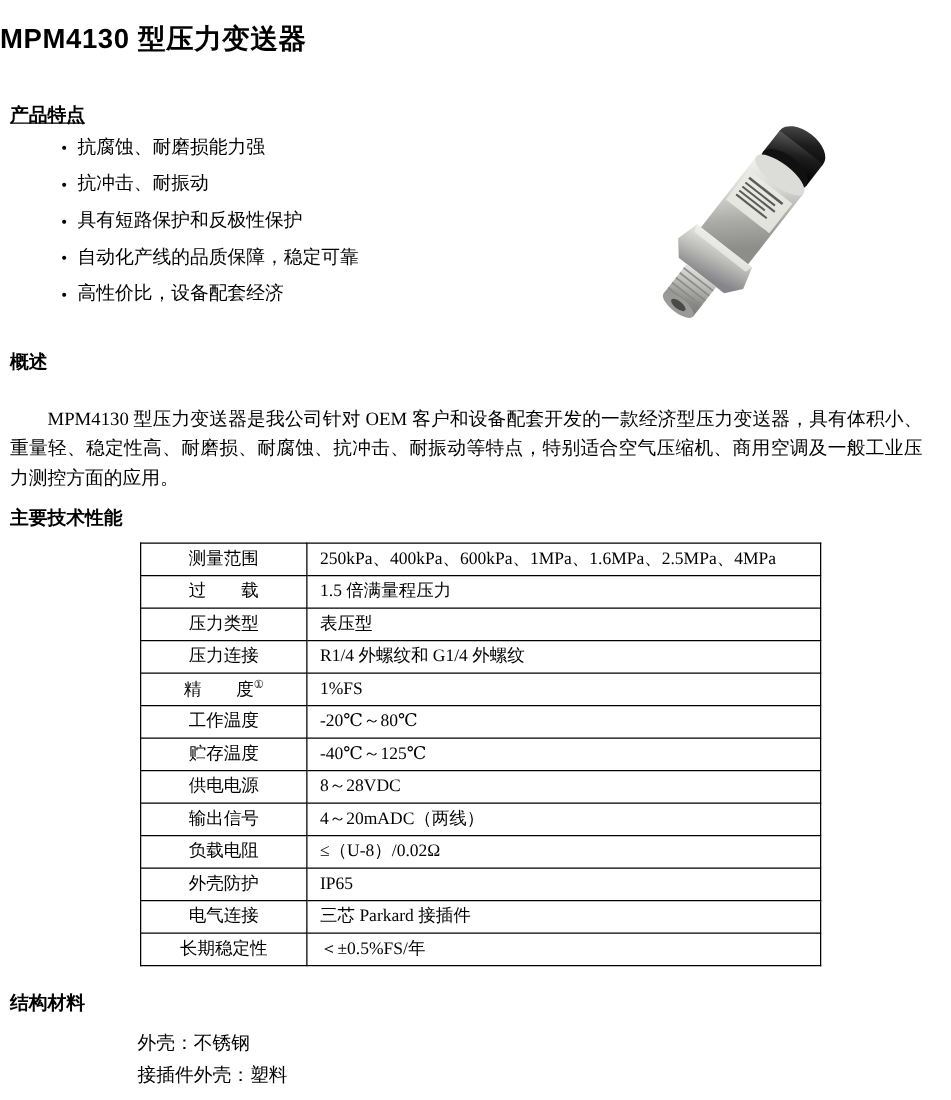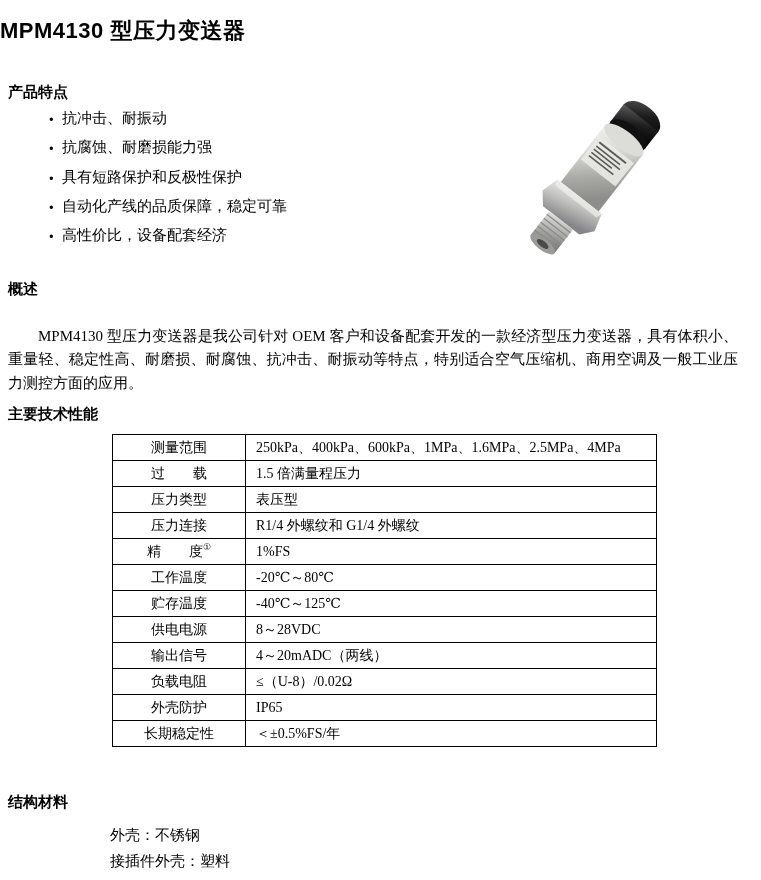--- a/index.html
+++ b/index.html
@@ -34,20 +34,21 @@
     font-family: "Liberation Sans", sans-serif;
     font-weight: bold;
     font-size: 15px;
     margin: 0;
     padding: 0;
   }
   #features-heading {
     position: absolute;
     left: 8px;
     top: 73px;
+    text-decoration: underline;
   }
   .feature-list {
     position: absolute;
     left: 44px;
     top: 100px;
     list-style: none;
     margin: 0;
     padding: 0;
     font-size: 15px;
   }
@@ -145,22 +146,22 @@
 </head>
 <body>
 
 <div class="page">
 
   <h1 class="doc-title">MPM4130 型压力变送器</h1>
 
   <h2 class="section-heading" id="features-heading">产品特点</h2>
 
   <ul class="feature-list">
+    <li>抗腐蚀、耐磨损能力强</li>
     <li>抗冲击、耐振动</li>
-    <li>抗腐蚀、耐磨损能力强</li>
     <li>具有短路保护和反极性保护</li>
     <li>自动化产线的品质保障，稳定可靠</li>
     <li>高性价比，设备配套经济</li>
   </ul>
 
   <div class="product-photo">
     <svg width="250" height="195" viewBox="0 0 250 195" xmlns="http://www.w3.org/2000/svg">
       <defs>
         <linearGradient id="bodyGrad" x1="0" y1="0" x2="0.6" y2="1">
           <stop offset="0%" stop-color="#f2f2f0"></stop>
@@ -266,20 +267,24 @@
       </tr>
       <tr>
         <td class="label">负载电阻</td>
         <td class="value">≤（U-8）/0.02Ω</td>
       </tr>
       <tr>
         <td class="label">外壳防护</td>
         <td class="value">IP65</td>
       </tr>
       <tr>
+        <td class="label">电气连接</td>
+        <td class="value">三芯 Parkard 接插件</td>
+      </tr>
+      <tr>
         <td class="label">长期稳定性</td>
         <td class="value">＜±0.5%FS/年</td>
       </tr>
     </tbody>
   </table>
 
 
   <h2 class="section-heading" id="material-heading">结构材料</h2>
 
   <div class="material-list">

